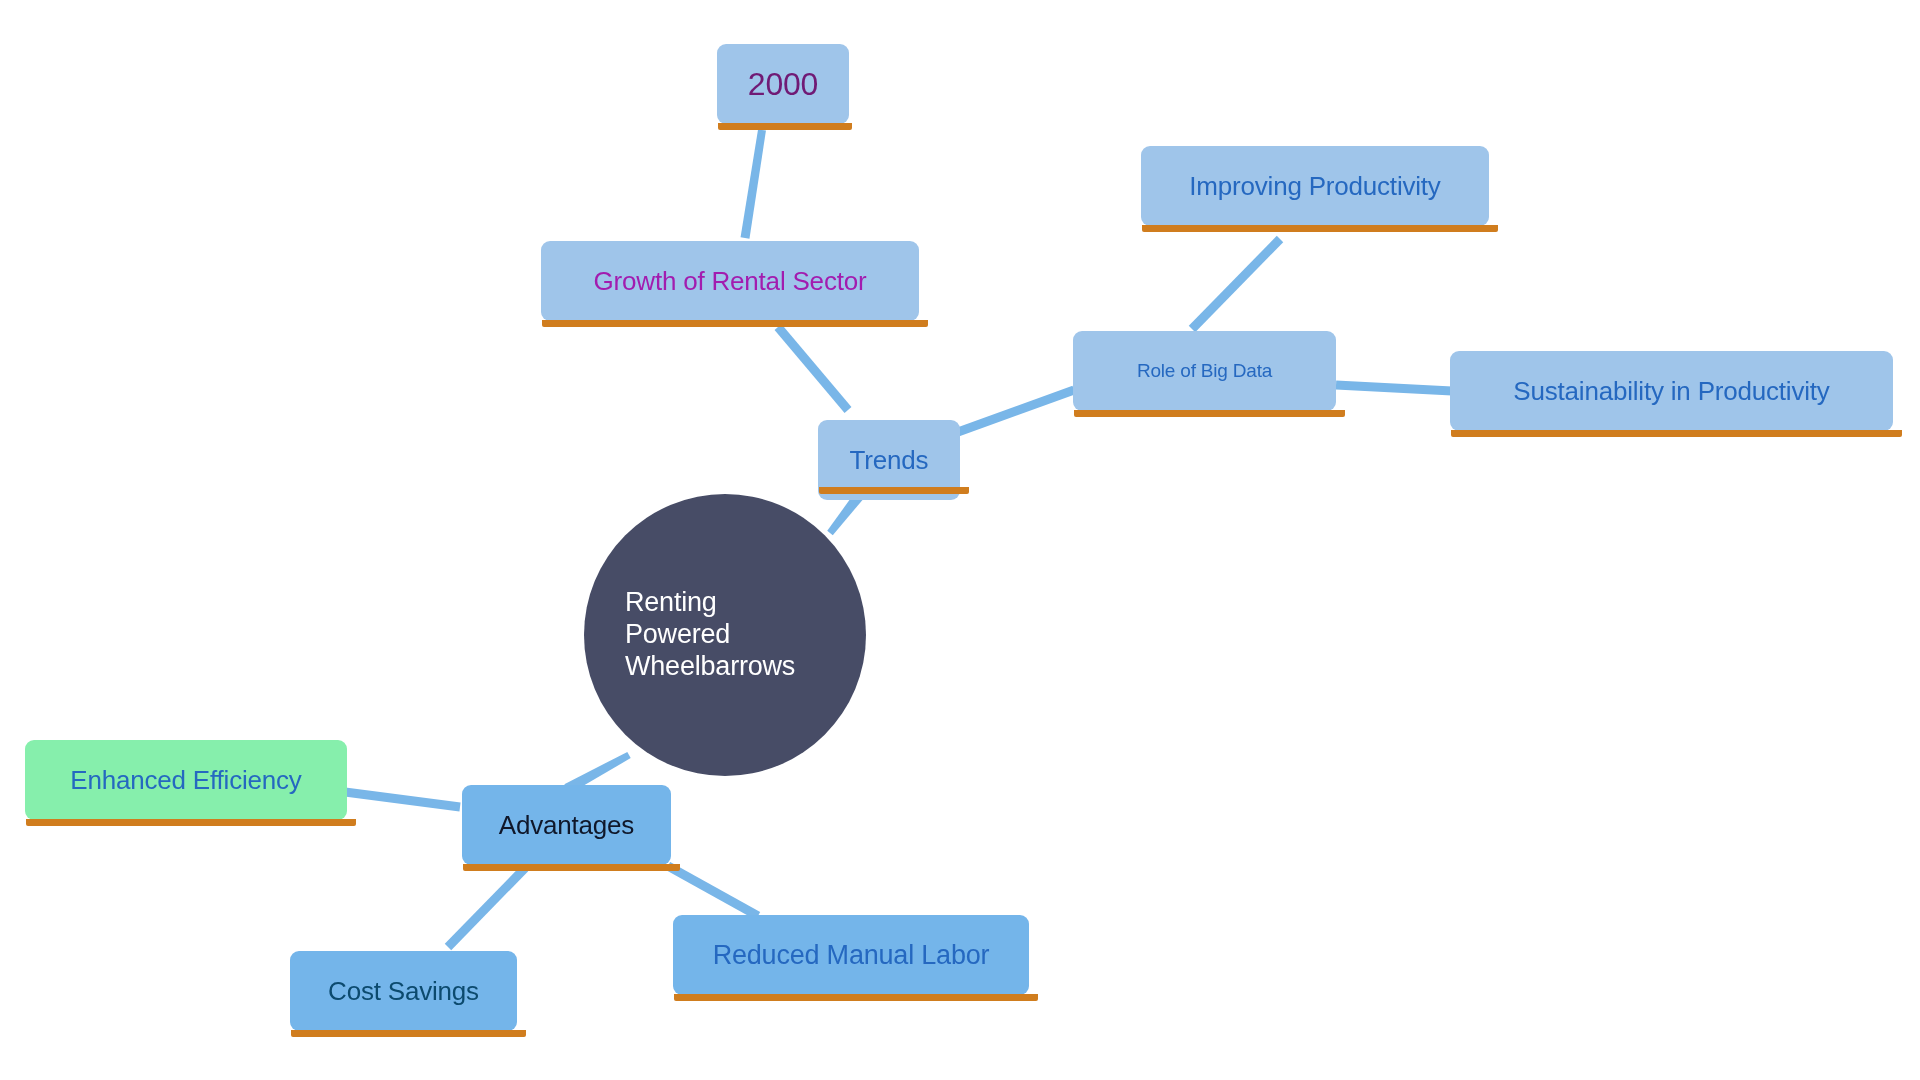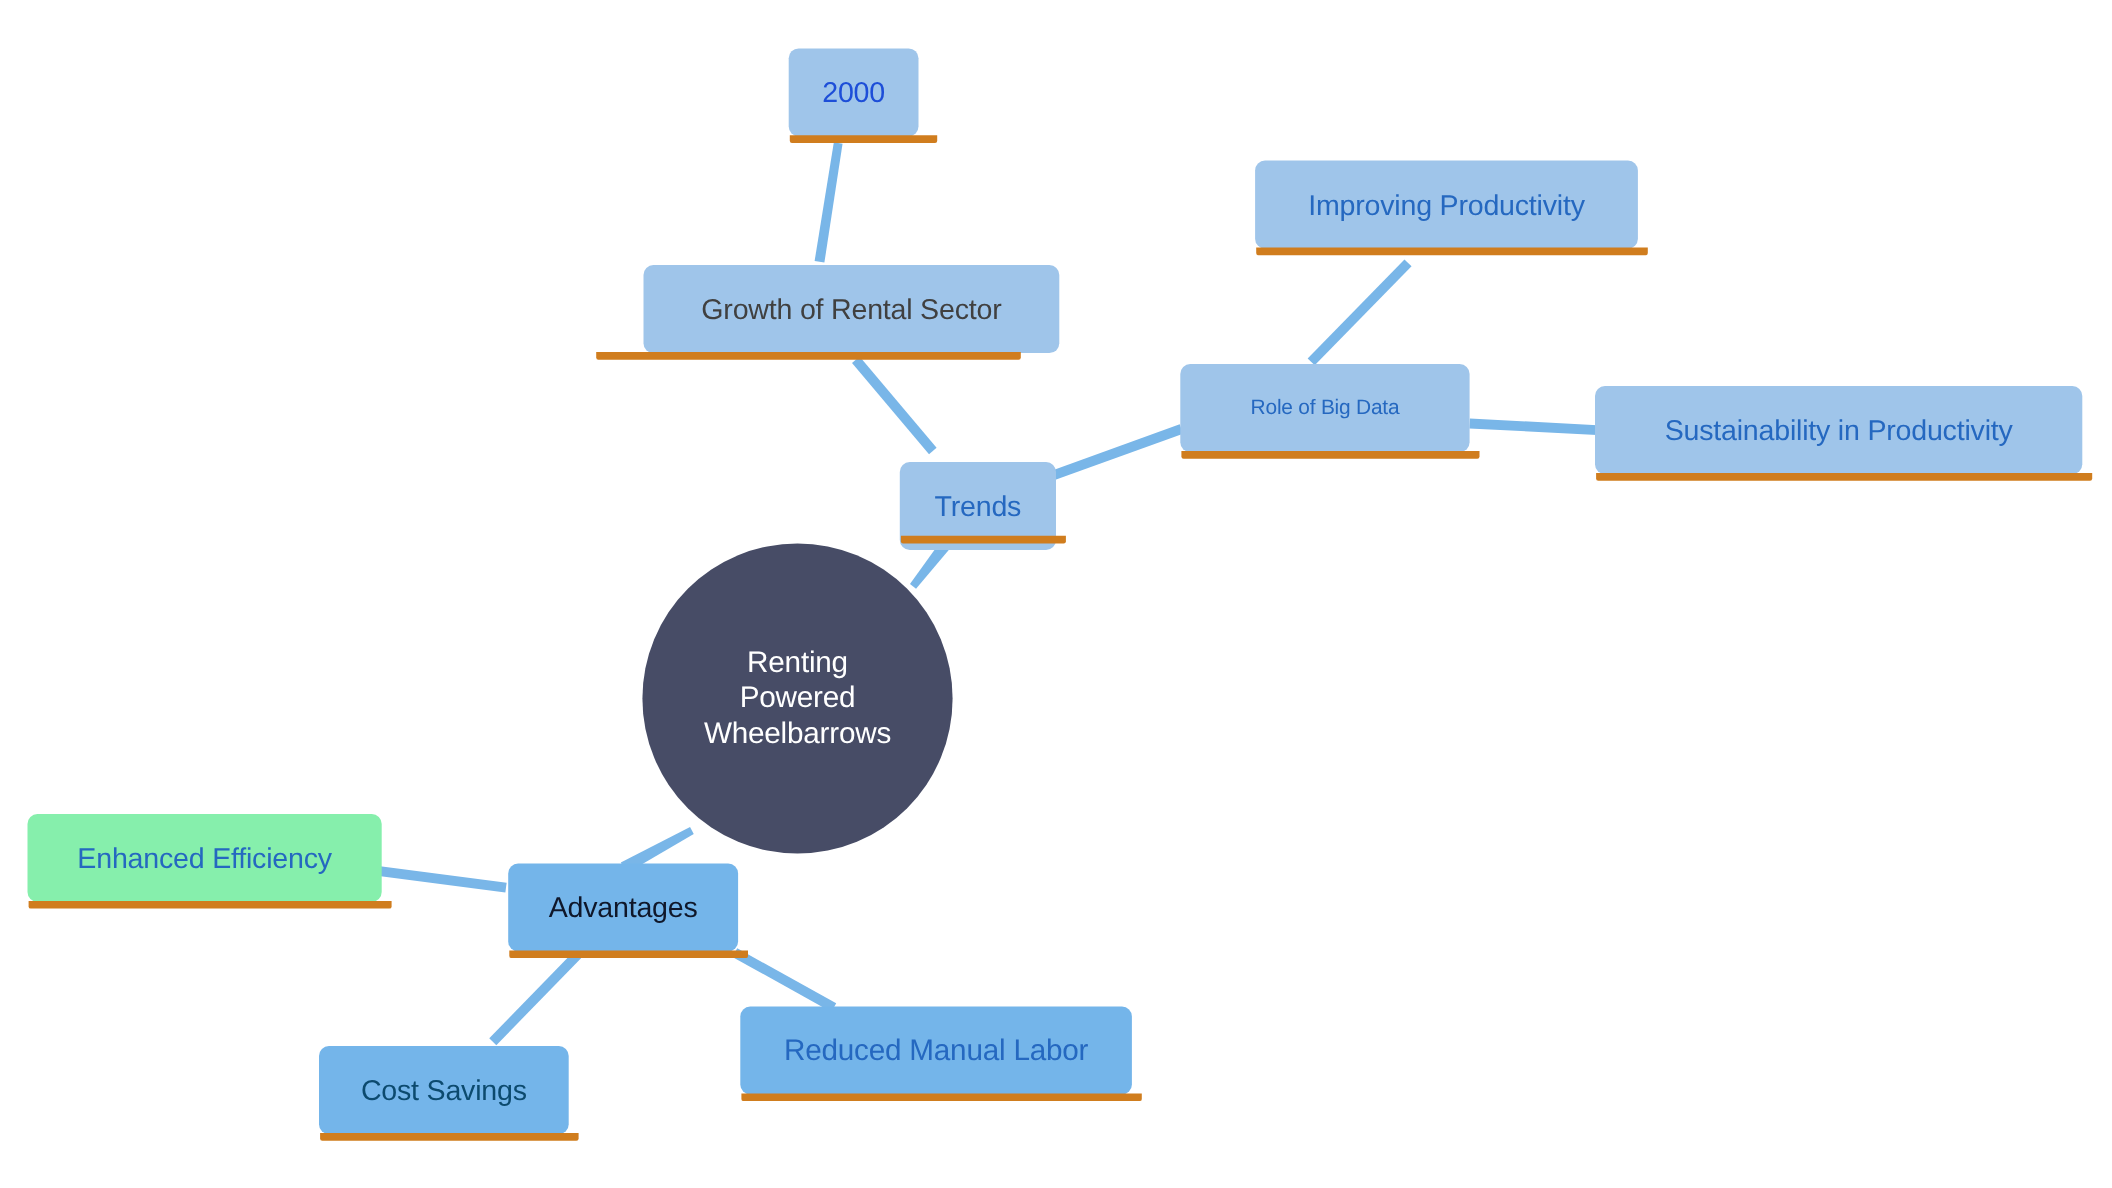--- a/index.html
+++ b/index.html
@@ -45,21 +45,20 @@
   .node-underline {
     position: absolute;
     border-radius: 0 0 2px 2px;
   }
   .root-node {
     position: absolute;
     border-radius: 50%;
     display: flex;
     align-items: center;
     justify-content: center;
-    text-align: center;
     line-height: 1.18;
     letter-spacing: -0.2px;
   }
 </style>
 </head>
 <body>
 
 <div id="mindmap-canvas">
   <svg id="edge-layer" viewBox="0 0 1920 1080" width="1920" height="1080" xmlns="http://www.w3.org/2000/svg">
       <polygon points="832.76,535.15 866.34,495.38 857.66,488.62 827.24,530.85" fill="#79b6e8"></polygon>
@@ -74,25 +73,25 @@
       <polygon points="665.81,869.93 755.81,919.93 760.19,912.07 670.19,862.07" fill="#79b6e8"></polygon>
     </svg>
   <div id="node-layer">
       <div class="root-node" style="left: 584px; top: 494px; width: 282px; height: 282px; background: rgb(71, 76, 102); color: rgb(255, 255, 255); font-size: 27px;">
         <span style="display: block; max-width: 200px;">Renting Powered Wheelbarrows</span>
       </div>
       <div class="node-box" style="left: 818px; top: 408px; width: 142px; height: 80px; background: rgb(159, 197, 234); color: rgb(37, 104, 192); font-size: 26px; margin-top: 12px;">
         <span>Trends</span>
       </div>
       <div class="node-underline" style="left: 819px; top: 487px; width: 150px; height: 7px; background: rgb(208, 125, 30);"></div>
-      <div class="node-box" style="left: 541px; top: 241px; width: 378px; height: 80px; background: rgb(159, 197, 234); color: #404040; font-size: 26px; margin-left: 44px;">
+      <div class="node-box" style="left: 541px; top: 241px; width: 378px; height: 80px; background: rgb(159, 197, 234); color: #a21caf; font-size: 26px;">
         <span>Growth of Rental Sector</span>
       </div>
       <div class="node-underline" style="left: 542px; top: 320px; width: 386px; height: 7px; background: rgb(208, 125, 30);"></div>
-      <div class="node-box" style="left: 717px; top: 44px; width: 118px; height: 80px; background: rgb(159, 197, 234); color: #1d4ed8; font-size: 26px;">
+      <div class="node-box" style="left: 717px; top: 44px; width: 132px; height: 80px; background: rgb(159, 197, 234); color: #701a75; font-size: 32px;">
         <span>2000</span>
       </div>
       <div class="node-underline" style="left: 718px; top: 123px; width: 134px; height: 7px; background: rgb(208, 125, 30);"></div>
       <div class="node-box" style="left: 1073px; top: 331px; width: 263px; height: 80px; background: rgb(159, 197, 234); color: rgb(37, 104, 192); font-size: 19px;">
         <span>Role of Big Data</span>
       </div>
       <div class="node-underline" style="left: 1074px; top: 410px; width: 271px; height: 7px; background: rgb(208, 125, 30);"></div>
       <div class="node-box" style="left: 1141px; top: 146px; width: 348px; height: 80px; background: rgb(159, 197, 234); color: rgb(37, 104, 192); font-size: 26px;">
         <span>Improving Productivity</span>
       </div>

